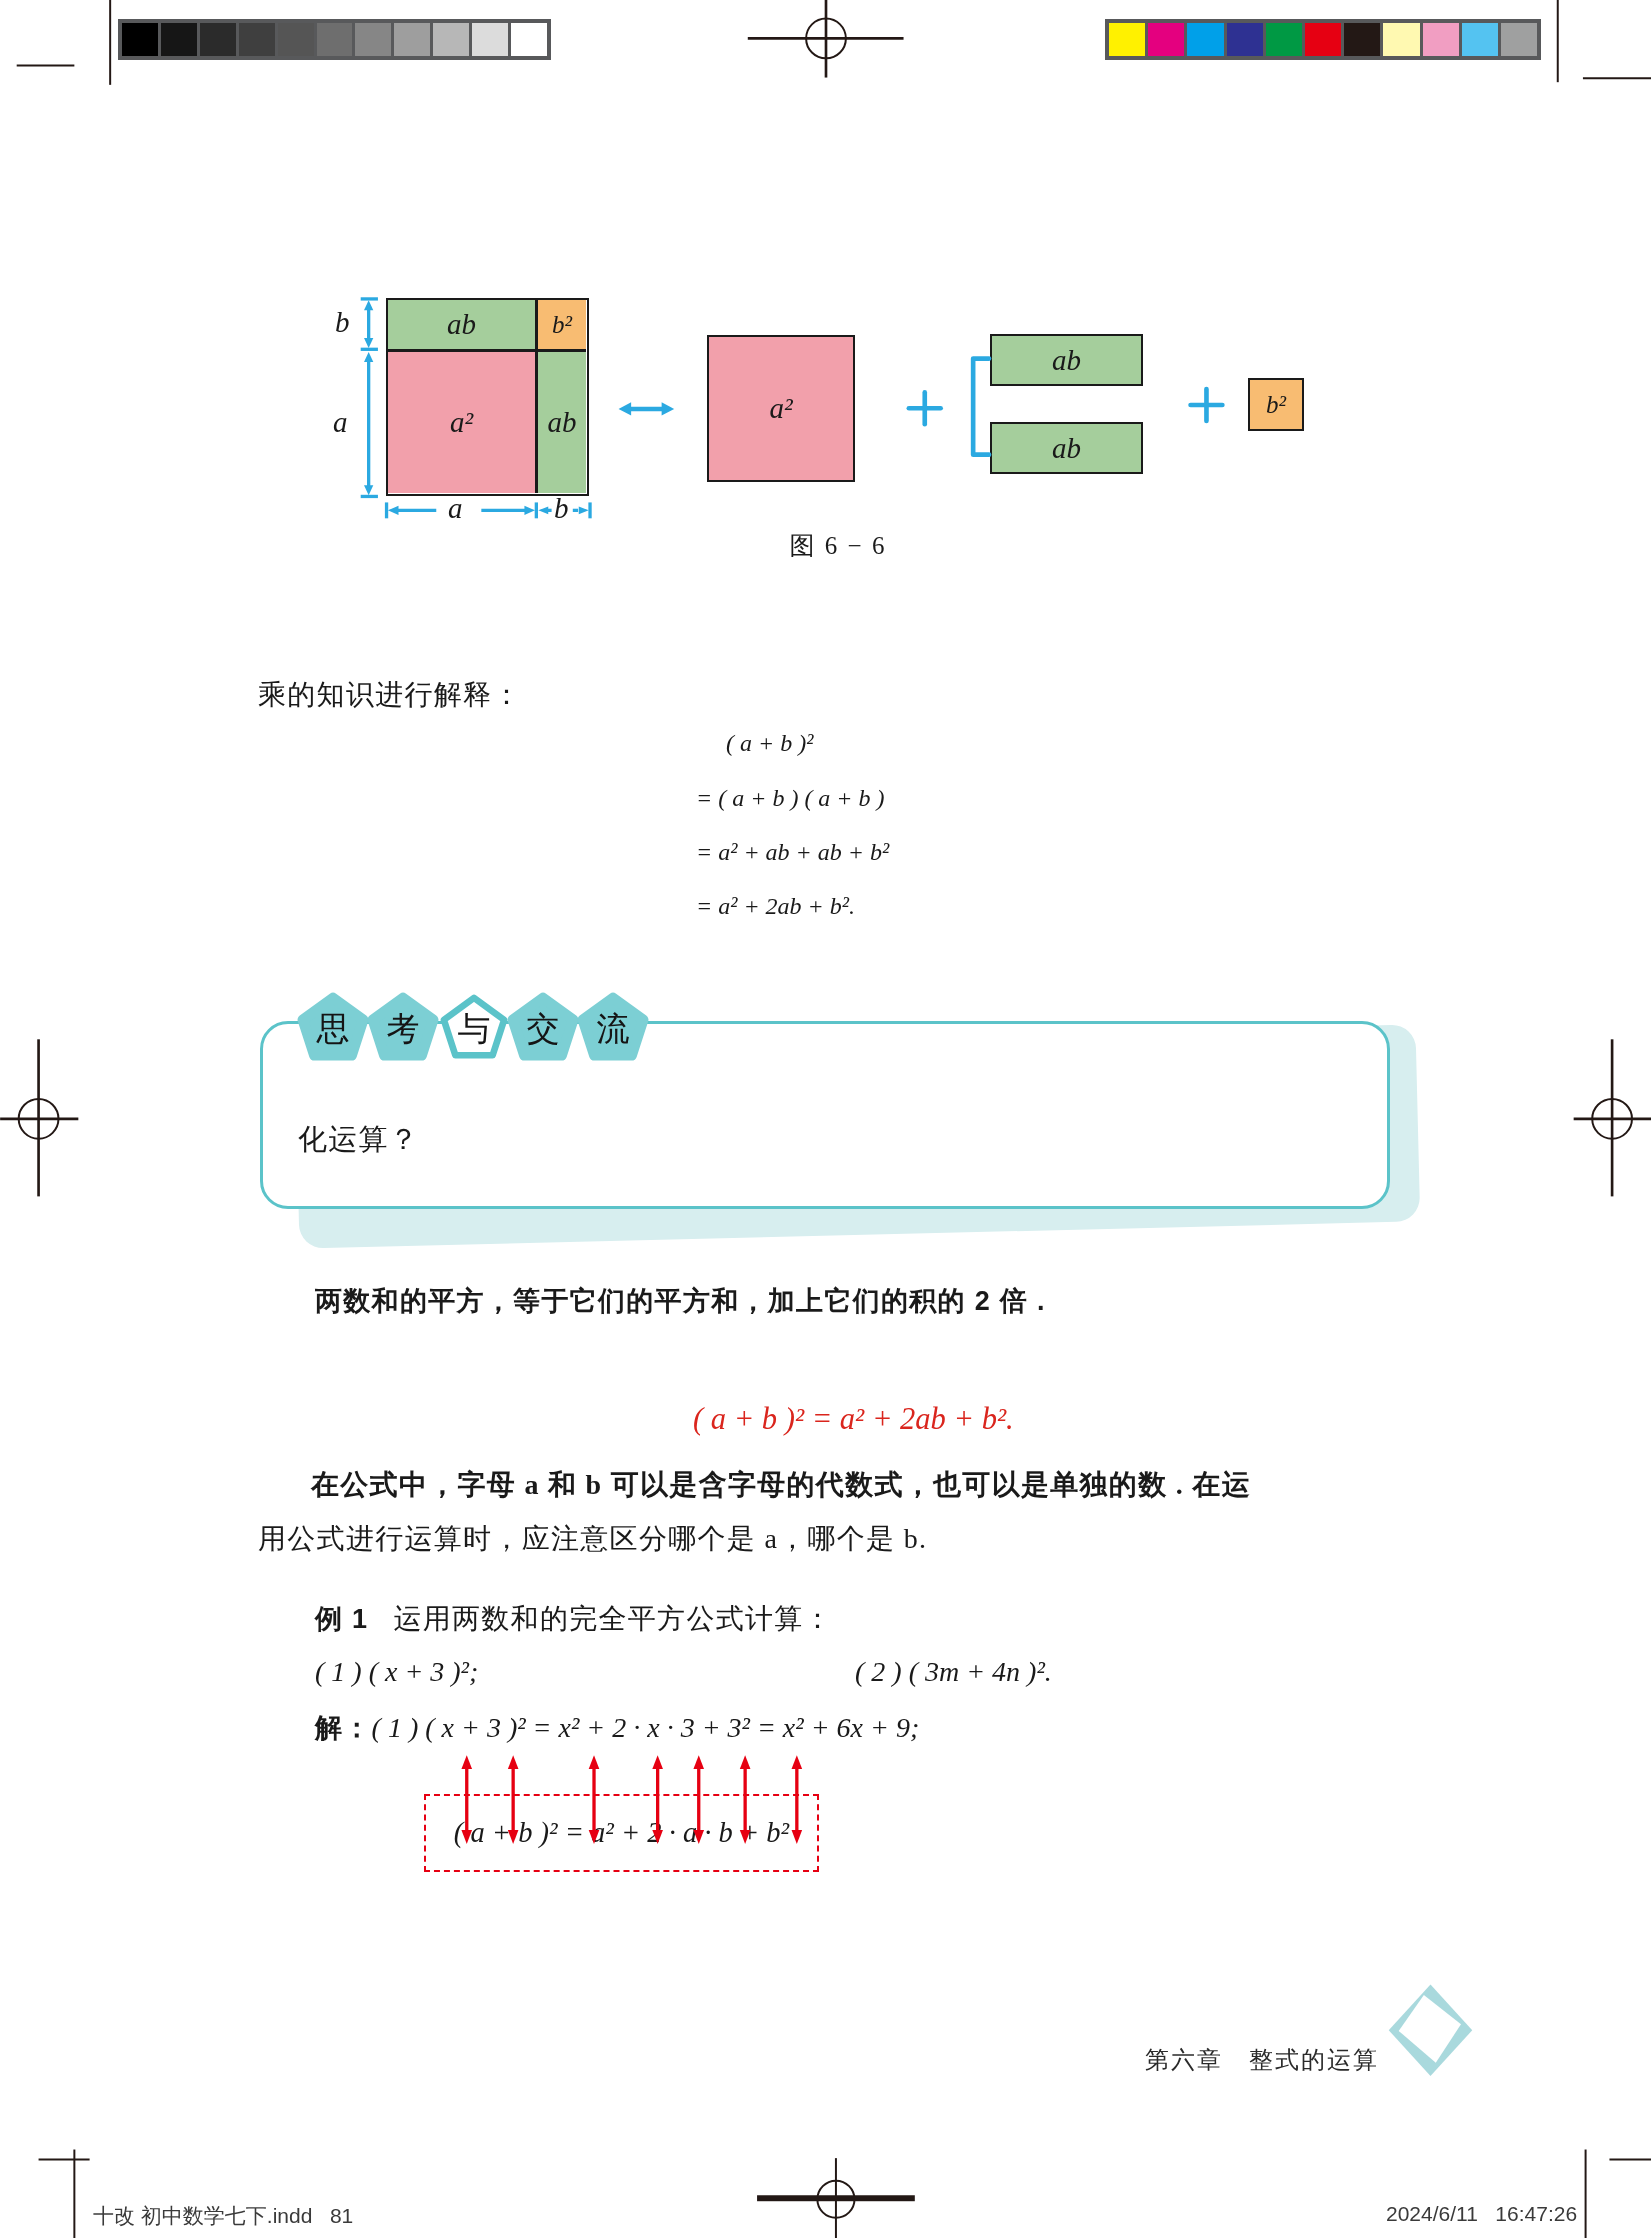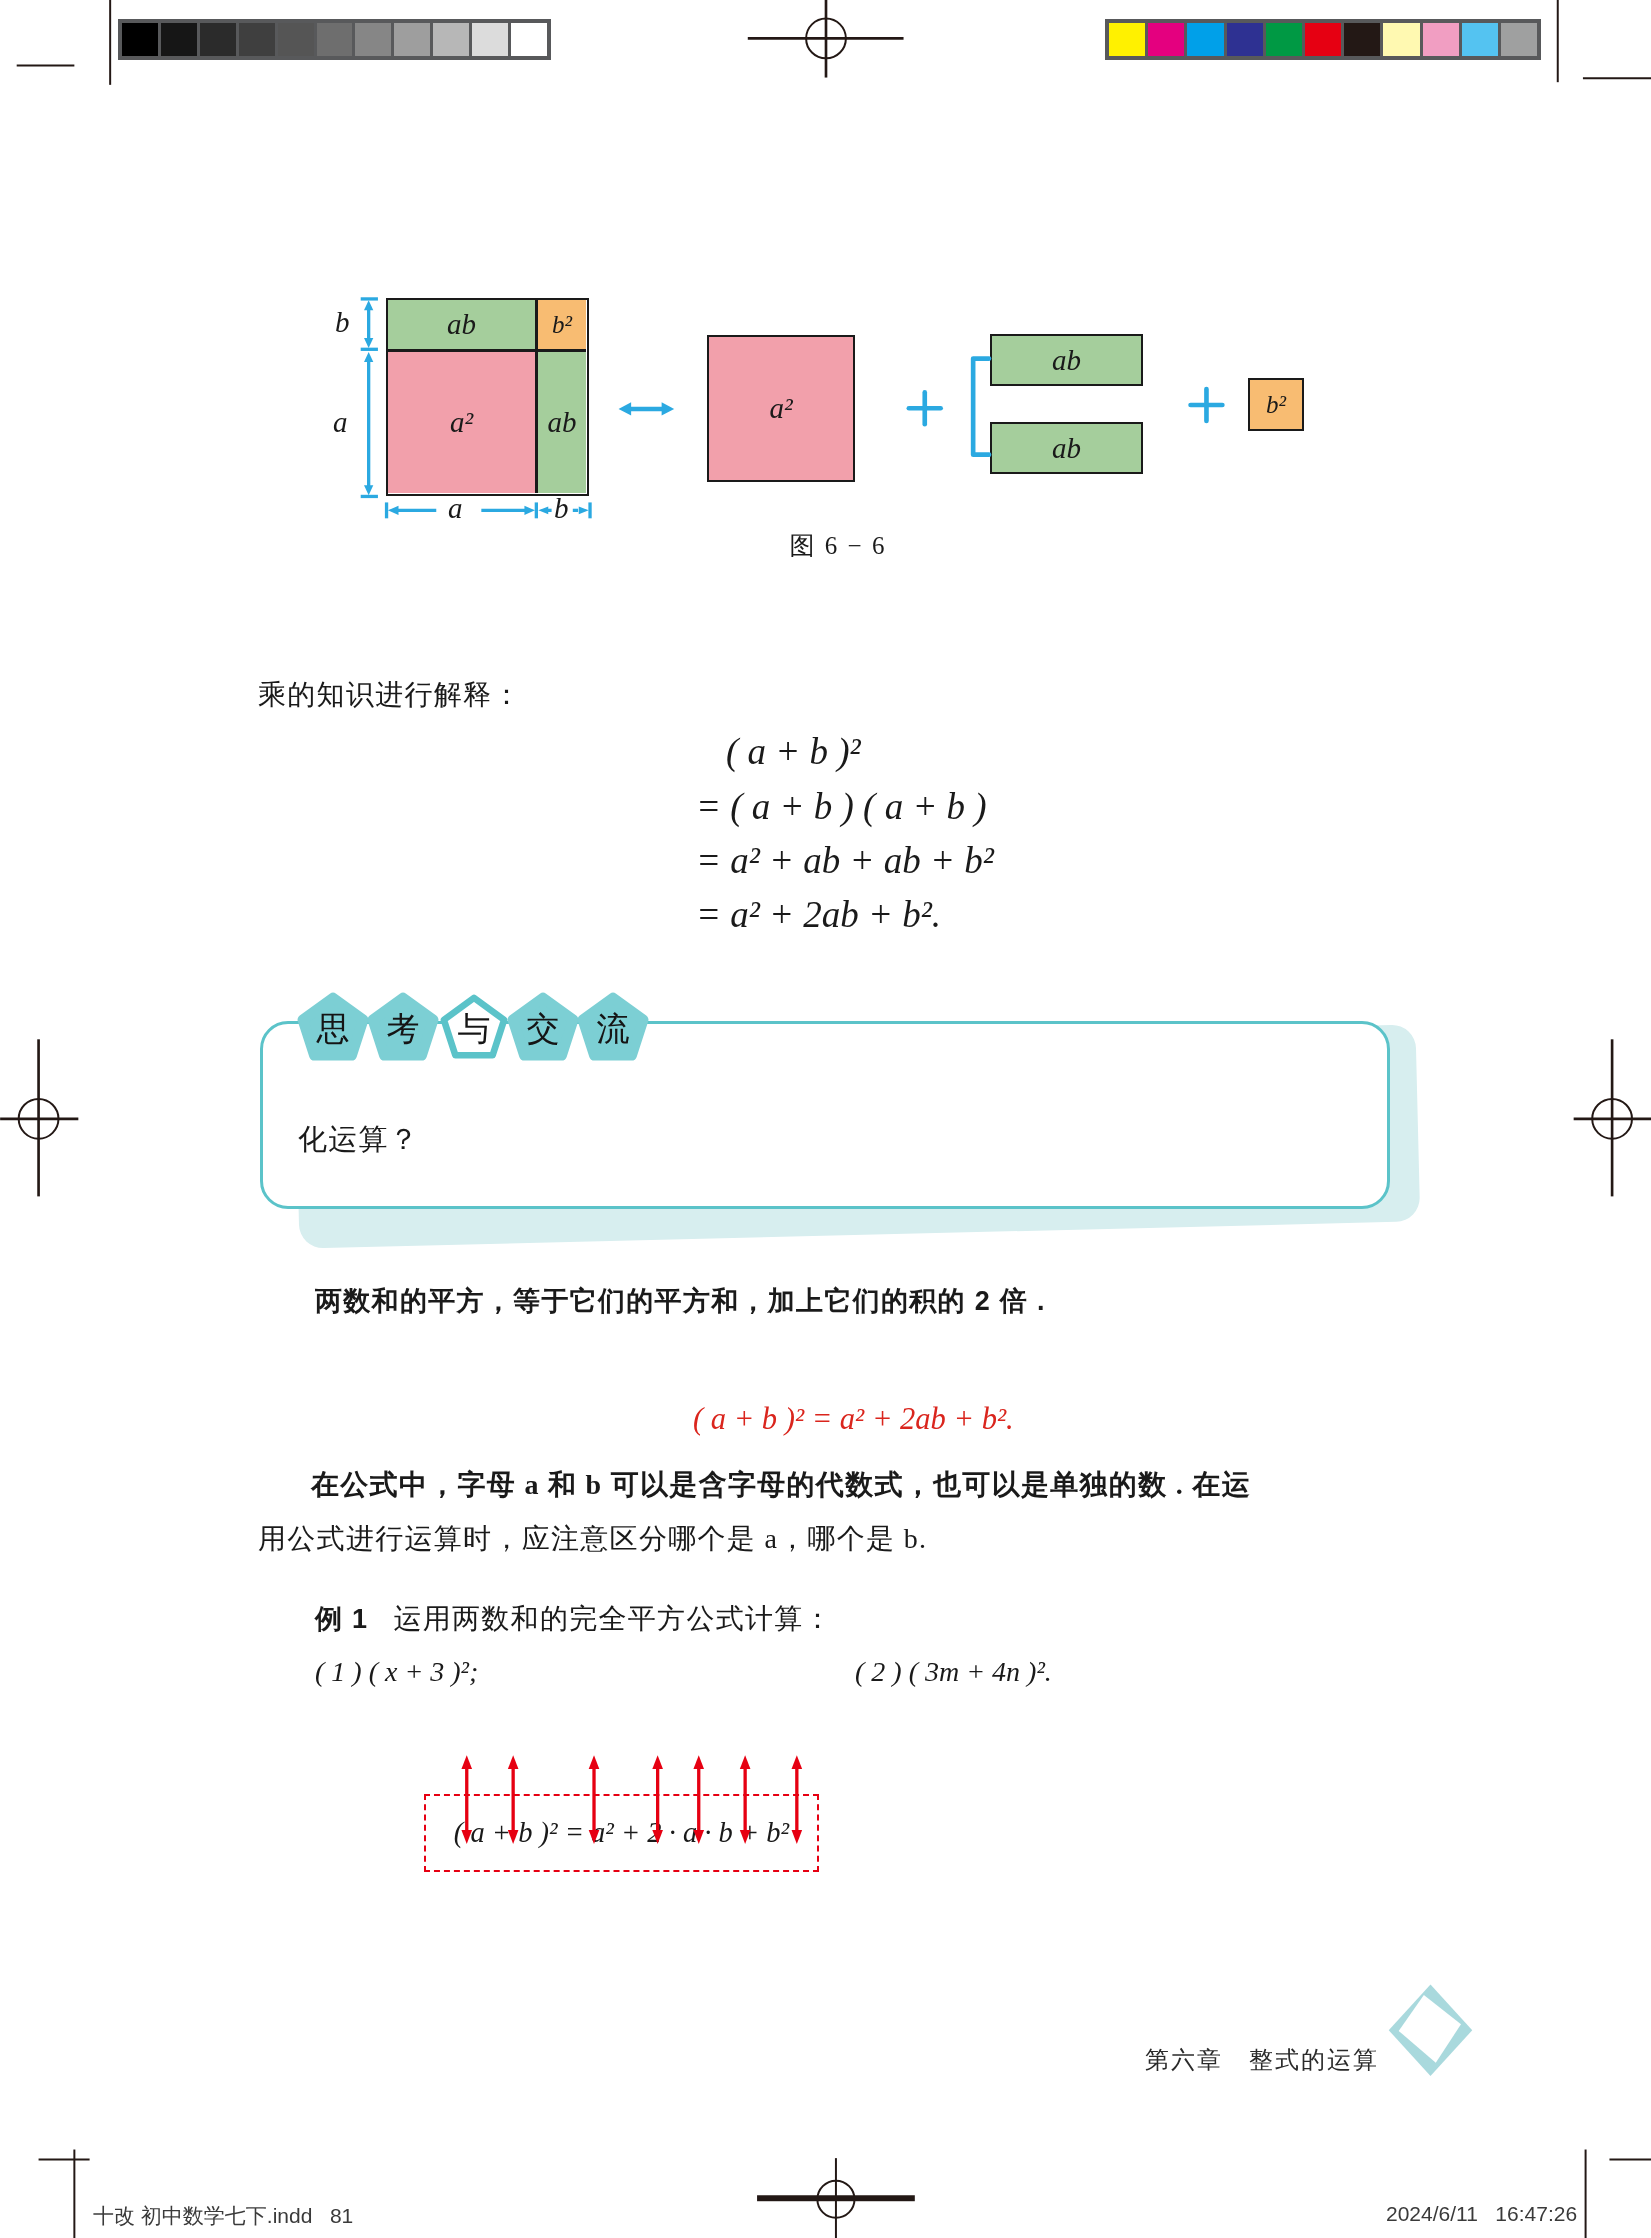--- a/index.html
+++ b/index.html
@@ -2,21 +2,21 @@
 <html style="font-size:10.6px"><head>
 <meta charset="utf-8">
 <style>
   html,body{margin:0;padding:0;background:#ffffff;}
   #page{position:relative;width:1652px;height:2239px;background:#ffffff;overflow:hidden;
         font-family:"Liberation Serif",serif;color:#1a1a1a;}
   .abs{position:absolute;}
   .cn{font-family:"Liberation Serif",serif;font-size:28px;letter-spacing:1.3px;white-space:pre;}
   .cn-bold{font-family:"Liberation Sans",sans-serif;font-weight:bold;font-size:27px;letter-spacing:1.3px;white-space:pre;}
   .math{font-family:"Liberation Serif",serif;font-style:italic;font-size:28px;white-space:pre;}
-  .eq{font-family:"Liberation Serif",serif;font-style:italic;font-size:37px;white-space:pre;}
+  .eq{font-family:"Liberation Serif",serif;font-style:italic;font-size:24px;white-space:pre;}
   .kai{font-family:"Liberation Serif",serif;font-size:29px;letter-spacing:1.3px;white-space:pre;}
   .figlabel{font-family:"Liberation Serif",serif;font-style:italic;font-size:29px;}
   .cell{position:absolute;box-sizing:border-box;}
   .shape{position:absolute;box-sizing:border-box;border:2.7px solid #1a1a1a;
          display:flex;align-items:center;justify-content:center;}
   .bar-frame{position:absolute;box-sizing:border-box;border:4px solid #58595B;display:flex;}
   .bar-frame .swatch{flex:1 1 0;border-right:3.3px solid #58595B;}
   .bar-frame .swatch:last-child{border-right:none;}
   #think-shadow{background:#D7EEEF;border-radius:24px;transform:rotate(-1.4deg);}
   #think-box{background:#ffffff;border:3.3px solid #5BC3C9;border-radius:28px;}
@@ -135,20 +135,23 @@
   <div id="red-formula" class="abs eq" style="left:693px;top:1402px;">( a + b )² = a² + 2ab + b².</div>
 
   <div class="abs cn" style="left:311px;top:1466px;font-weight:bold;">在公式中，字母 a 和 b 可以是含字母的代数式，也可以是单独的数 . 在运</div>
   <div class="abs cn" style="left:258px;top:1520px;">用公式进行运算时，应注意区分哪个是 a，哪个是 b.</div>
 
   <div class="abs" style="left:315px;top:1600px;">
     <span class="cn-bold">例 1</span><span class="cn" style="margin-left:25px;">运用两数和的完全平方公式计算：</span>
   </div>
   <div class="abs math" style="left:315px;top:1656px;">( 1 ) ( x + 3 )²;</div>
   <div class="abs math" style="left:855px;top:1656px;">( 2 ) ( 3m + 4n )².</div>
+  <div class="abs" style="left:315px;top:1710px;">
+    <span class="cn-bold">解：</span><span class="math">( 1 ) ( x + 3 )² = x² + 2 · x · 3 + 3² = x² + 6x + 9;</span>
+  </div>
 
   <div id="dashed-box" class="abs" style="left:424px;top:1794px;width:395px;height:78px;box-sizing:border-box;">
     <span class="math" style="font-size:28.5px;">( a + b )² = a² + 2 · a · b + b²</span>
   </div>
 
   <div class="abs footer-text" style="left:1145px;top:2008px;margin-top:36px;">第六章　整式的运算</div>
   <span class="abs pagenum" style="left:1414px;top:2012px;z-index:4;">81</span>
 
   <div class="abs print-small" style="left:93px;top:2202px;">十改 初中数学七下.indd   81</div>
   <div class="abs print-small" style="left:1386px;top:2202px;">2024/6/11   16:47:26</div>

